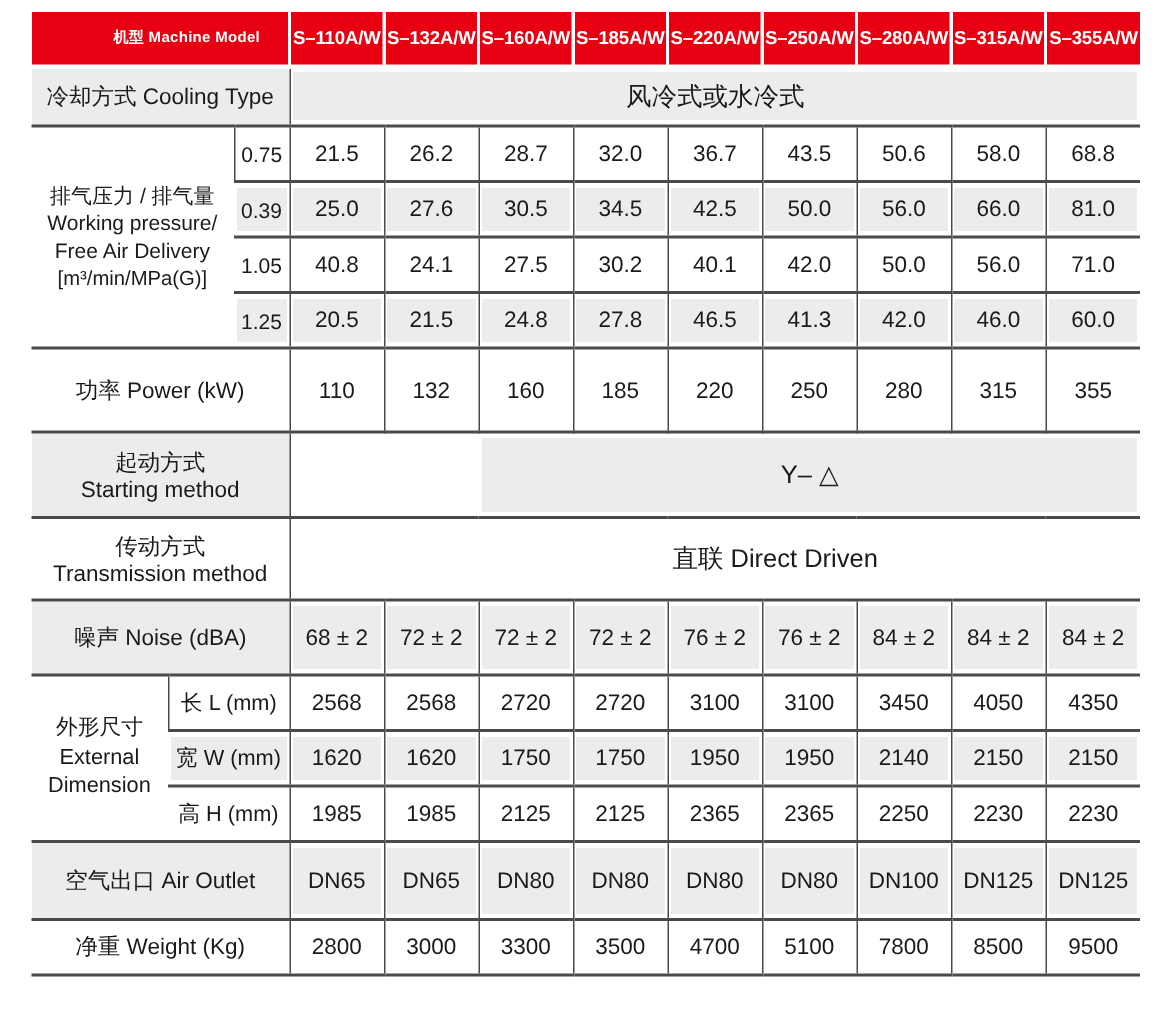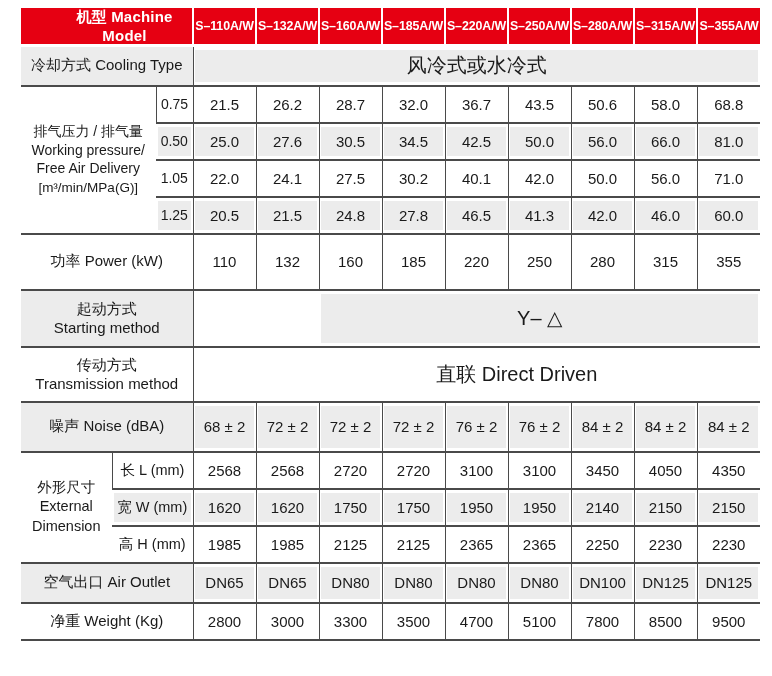--- a/index.html
+++ b/index.html
@@ -34,32 +34,32 @@
   tr.r-cooling > td { border-top:3px solid #ffffff; }
 
   
   thead th {
     background:#e60012;
     color:#ffffff;
     border:none;
     font-weight:bold;
   }
   thead th + th { border-left:2px solid #ffffff; }
-  th.hlbl { font-size:15px; letter-spacing:0.2px;padding-left:36px; }
+  th.hlbl { font-size:10px; letter-spacing:0.2px;padding-left:36px; }
   th.model { font-size:12.4px; letter-spacing:-0.1px; }
 
   
   .lbl   { font-size:15px; }
   .plbl  { font-size:14px; line-height:1.32; }
   .plbl .unit { font-size:13.5px; }
   .dlbl  { font-size:14.5px; line-height:1.35; }
   .sub   { font-size:14px; }
   .dimsub{ font-size:14.5px; }
   .v     { font-size:15px; }
-  .merged{ font-size:20px; }
+  .merged{ font-size:17px; }
 
   
   .gl { background:#ececec; }                 
   td.c {
     background:#ececec;
     background-clip:content-box;              
     padding:3px 2px;
   }
   
   td.shift1 { padding-left:128px; }
@@ -131,36 +131,36 @@
           <td class="v">26.2</td>
           <td class="v">28.7</td>
           <td class="v">32.0</td>
           <td class="v">36.7</td>
           <td class="v">43.5</td>
           <td class="v">50.6</td>
           <td class="v">58.0</td>
           <td class="v">68.8</td>
         </tr>
       <tr style="height:37px">
-        <td class="fc sub c">0.50</td>
+        <td class="fc sub c">0.39</td>
 
       <td class="v c">25.0</td>
           <td class="v c">27.6</td>
           <td class="v c">30.5</td>
           <td class="v c">34.5</td>
           <td class="v c">42.5</td>
           <td class="v c">50.0</td>
           <td class="v c">56.0</td>
           <td class="v c">66.0</td>
           <td class="v c">81.0</td>
         </tr>
       <tr style="height:37px">
         <td class="fc sub">1.05</td>
 
-      <td class="v">22.0</td>
+      <td class="v">40.8</td>
           <td class="v">24.1</td>
           <td class="v">27.5</td>
           <td class="v">30.2</td>
           <td class="v">40.1</td>
           <td class="v">42.0</td>
           <td class="v">50.0</td>
           <td class="v">56.0</td>
           <td class="v">71.0</td>
         </tr>
       <tr style="height:37px">
@@ -259,21 +259,21 @@
           <td class="v">1985</td>
           <td class="v">2125</td>
           <td class="v">2125</td>
           <td class="v">2365</td>
           <td class="v">2365</td>
           <td class="v">2250</td>
           <td class="v">2230</td>
           <td class="v">2230</td>
         </tr>
 
-      <tr style="height:40px">
+      <tr style="height:52px">
         <td colspan="3" class="fc lbl gl">空气出口 Air Outlet</td>
 
       <td class="v c">DN65</td>
           <td class="v c">DN65</td>
           <td class="v c">DN80</td>
           <td class="v c">DN80</td>
           <td class="v c">DN80</td>
           <td class="v c">DN80</td>
           <td class="v c">DN100</td>
           <td class="v c">DN125</td>

